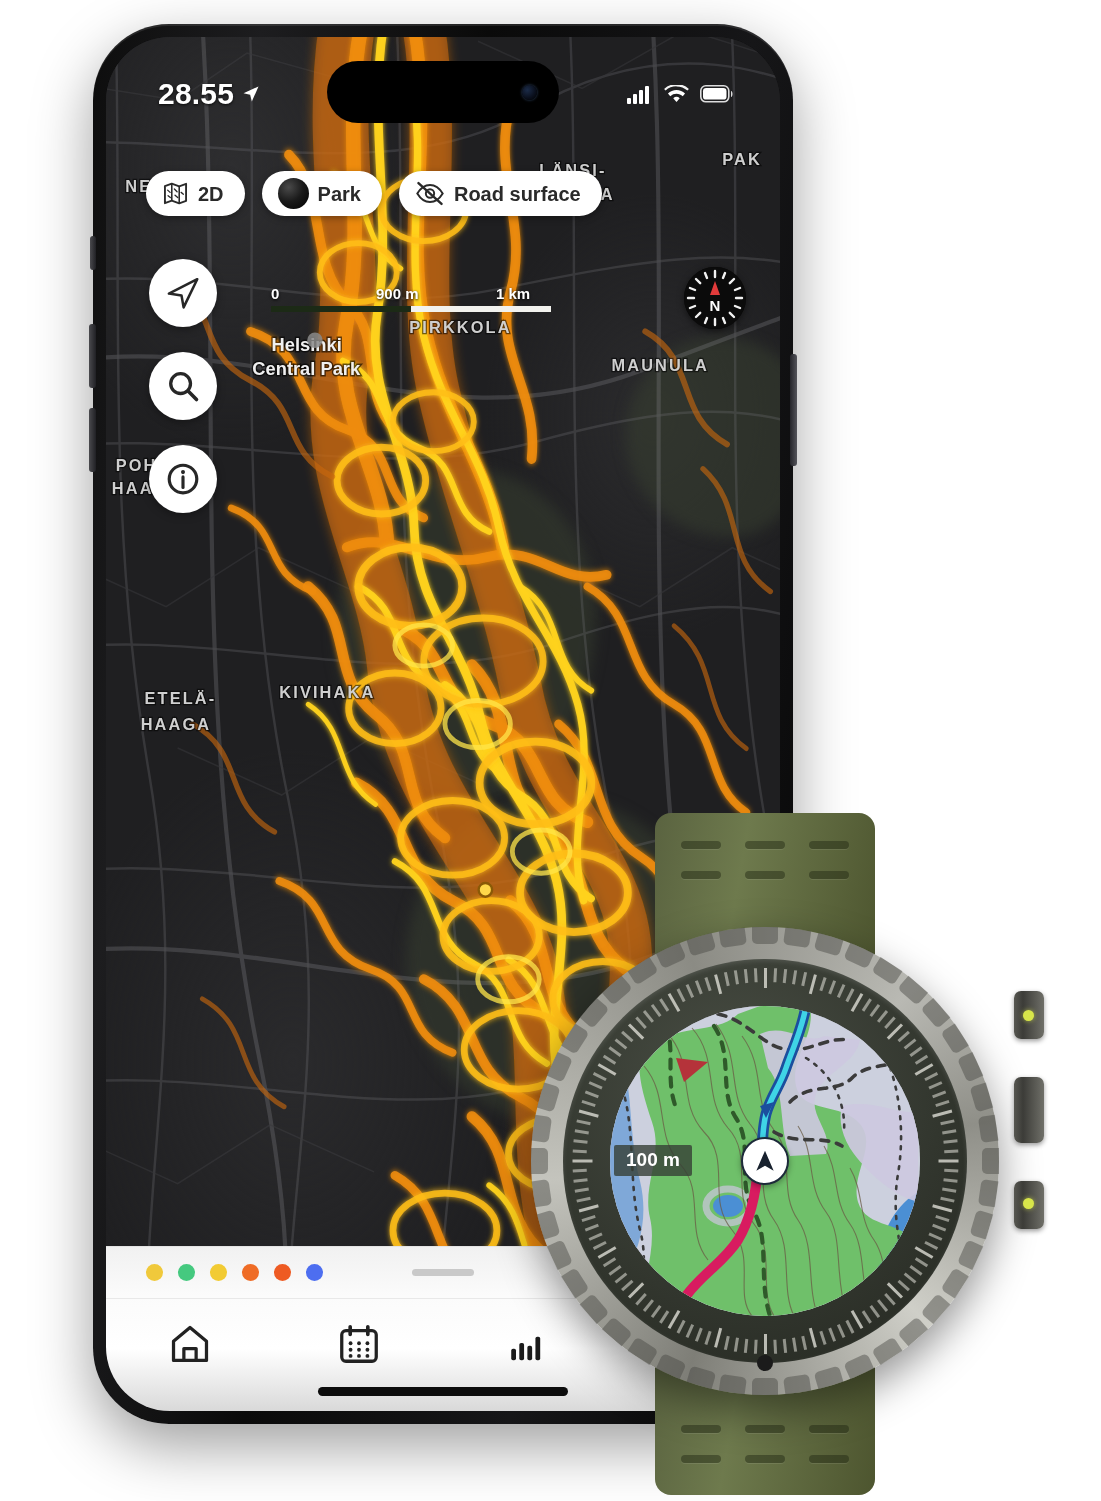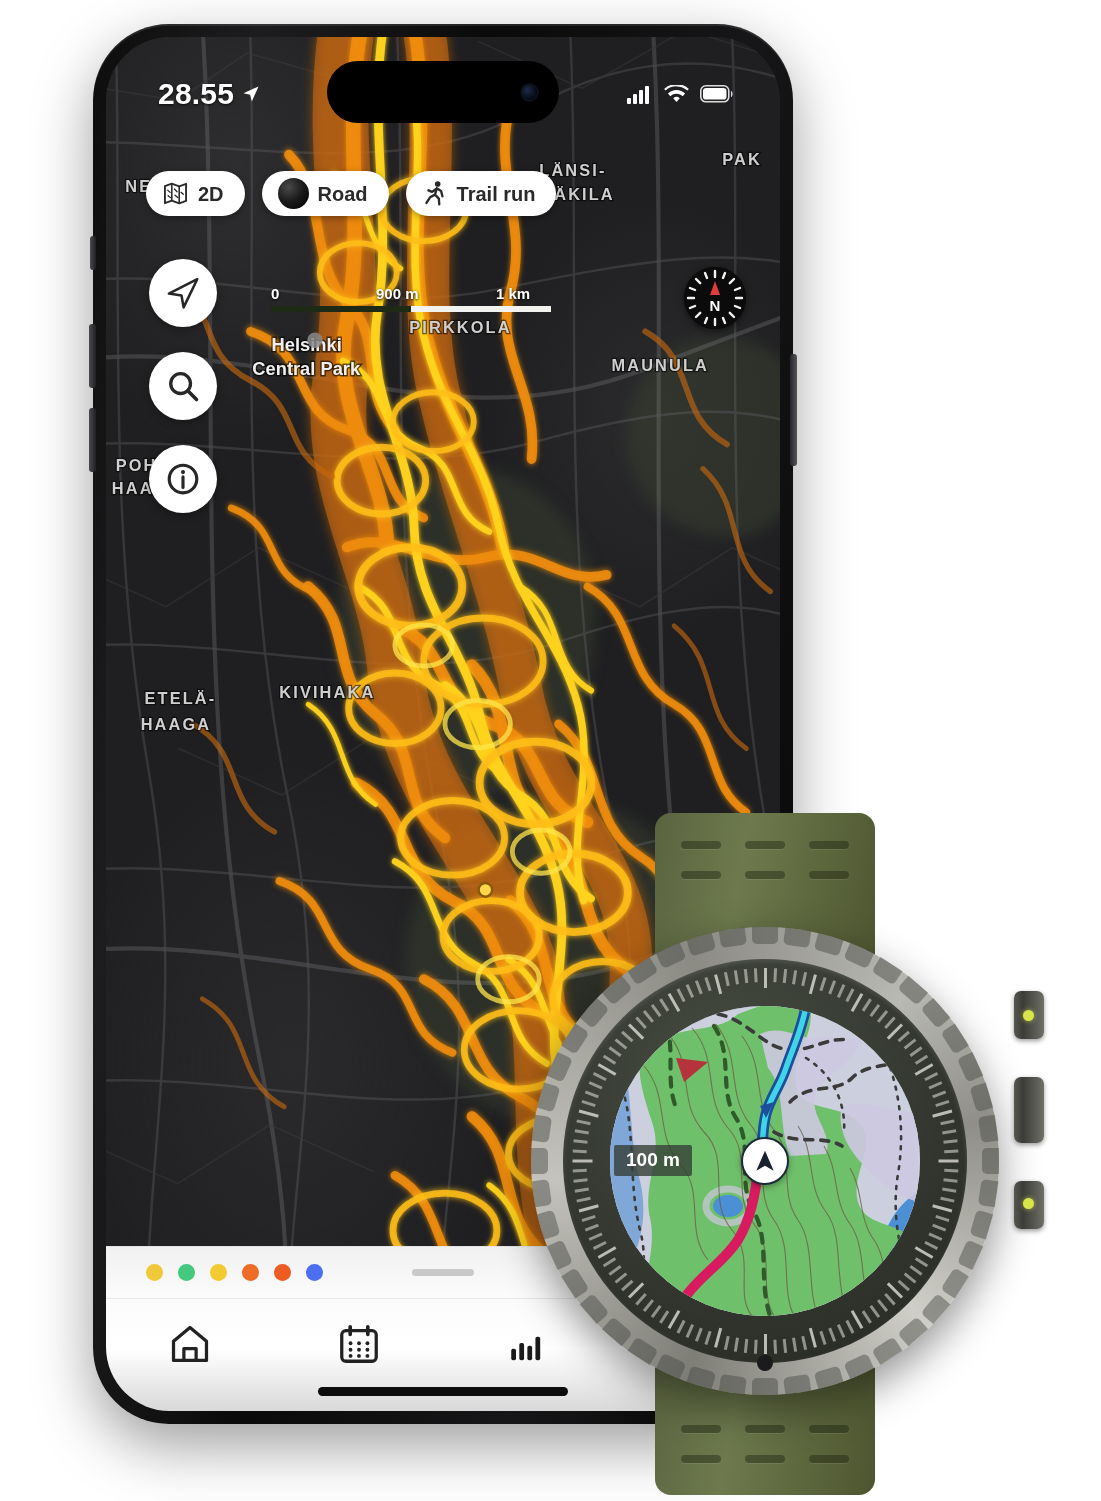--- a/index.html
+++ b/index.html
@@ -424,32 +424,32 @@
           <svg width="27" height="27" viewBox="0 0 24 24">
             <path d="M2.6 5.4 L8.7 3.2 L15.3 5.6 L21.4 3.4 v15.2 L15.3 20.8 L8.7 18.4 L2.6 20.6 z" fill="none" stroke="#2a2a2a" stroke-width="1.7" stroke-linejoin="round"></path>
             <path d="M8.7 3.2 v15.2 M15.3 5.6 v15.2" stroke="#2a2a2a" stroke-width="1.4" fill="none"></path>
             <path d="M5 9 l2.2 2 M11 8 l2.4 2.4 M17 11 l2 1.6 M5.4 14 l2 1.6 M11.6 13.6 l2.4 2" stroke="#2a2a2a" stroke-width="1.2" stroke-linecap="round"></path>
           </svg>
           <span class="lbl">2D</span>
         </div>
 
         <div class="chip">
           <span class="swatch-dark"></span>
-          <span class="lbl">Road</span>
-        </div>
-
+          <span class="lbl">Park</span>
+        </div>
 
         <div class="chip">
-          <svg width="26" height="27" viewBox="0 0 22 24">
-            <circle cx="13.4" cy="3.6" r="2.5" fill="#2a2a2a"></circle>
-            <path d="M12.6 7.4 L8.4 10.6 L5.2 9.2 M12.6 7.4 L16.4 9.8 L17.6 14.4
-                     M12.6 7.4 L11 13 L14.4 16.6 L14.8 21.6 M11 13 L6.6 15.4 L3.4 20.4" fill="none" stroke="#2a2a2a" stroke-width="2.1" stroke-linecap="round" stroke-linejoin="round"></path>
+          <svg width="30" height="27" viewBox="0 0 26 22">
+            <path d="M2 11 C5 6 9 3.6 13 3.6 c4 0 8 2.4 11 7.4 -3 5-7 7.4-11 7.4 -4 0-8-2.4-11-7.4z" fill="none" stroke="#2a2a2a" stroke-width="1.7"></path>
+            <circle cx="13" cy="11" r="3.6" fill="none" stroke="#2a2a2a" stroke-width="1.7"></circle>
+            <path d="M3 2 L23 20" stroke="#2a2a2a" stroke-width="2.1" stroke-linecap="round"></path>
           </svg>
-          <span class="lbl">Trail run</span>
-        </div>
+          <span class="lbl">Road surface</span>
+        </div>
+
       </div>
 
       <div class="round-btns">
         <div class="rbtn">
           <svg width="36" height="36" viewBox="0 0 24 24">
             <path d="M21.5 2.8 L2.6 12.4 L11 13.6 L12.4 21.6 z" fill="none" stroke="#272727" stroke-width="1.7" stroke-linejoin="round"></path>
           </svg>
         </div>
         <div class="rbtn">
           <svg width="36" height="36" viewBox="0 0 24 24">

